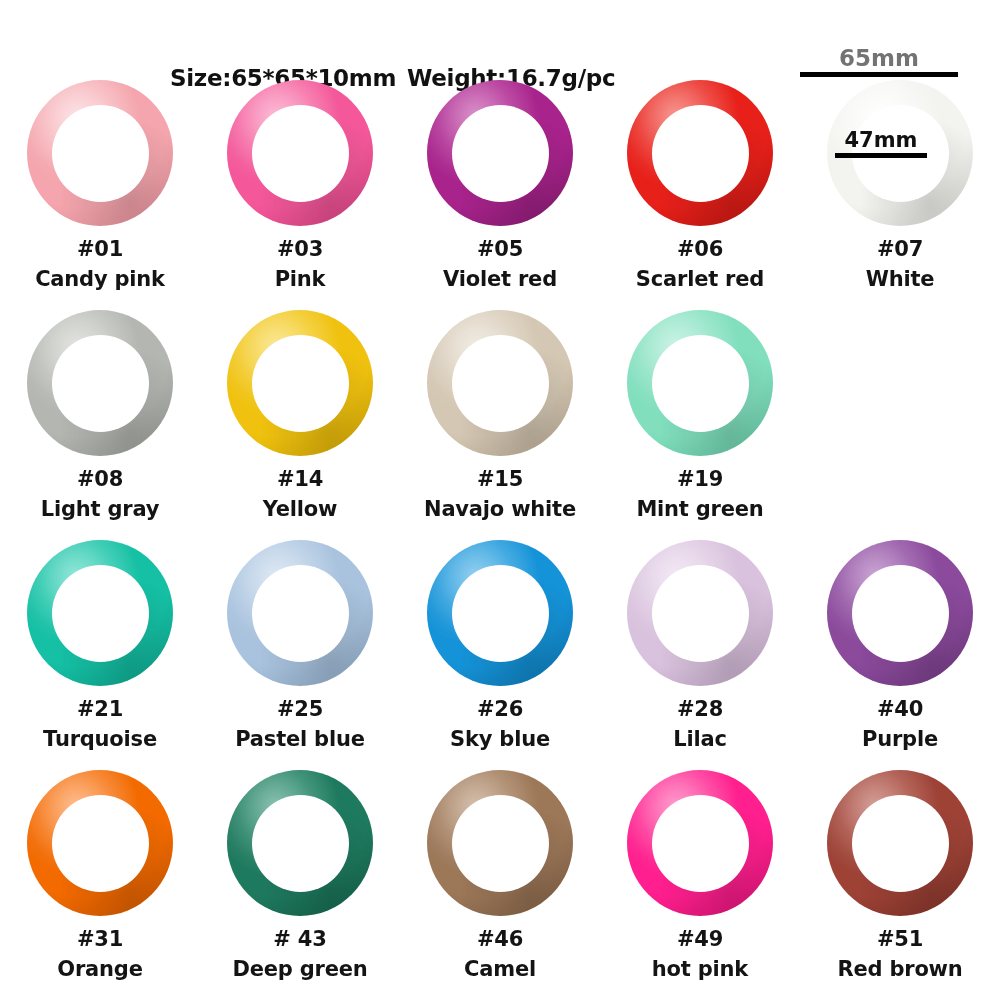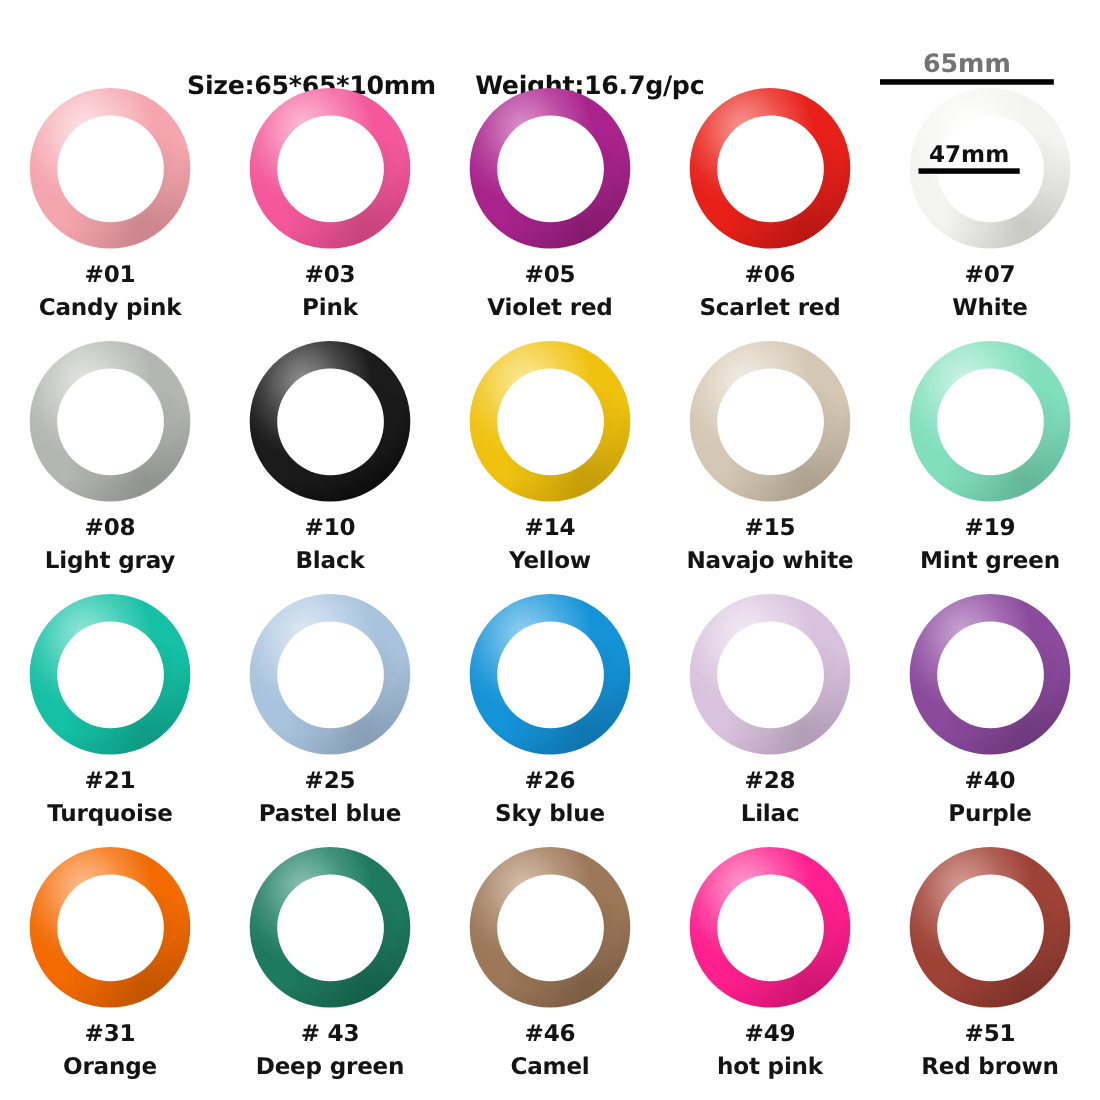--- a/index.html
+++ b/index.html
@@ -28,21 +28,21 @@
     position: absolute;
     font-family: "DejaVu Sans", sans-serif;
     font-size: 23px;
     font-weight: 700;
     color: #111111;
     letter-spacing: -0.3px;
     white-space: nowrap;
     margin-top: 37px;
   }
   #spec-size  { left: 170px; top: 0; }
-  #spec-weight{ left: 432px; top: 0; }
+  #spec-weight{ left: 407px; top: 0; }
 
   
   #dim-outer {
     position: absolute;
     left: 800px;
     top: 46px;
     width: 158px;
     text-align: center;
   }
   #dim-outer .dim-label {
@@ -244,31 +244,20 @@
             <div class="ring-shade" style="background: radial-gradient(at 32% 24%, rgba(255, 255, 255, 0.4) 0%, rgba(255, 255, 255, 0.12) 26%, rgba(255, 255, 255, 0) 46%), radial-gradient(at 70% 84%, rgba(0, 0, 0, 0.16) 0%, rgba(0, 0, 0, 0) 48%);"></div>
           </div>
         </div>
         <div class="swatch-labels">
           <span class="swatch-code">#08</span>
           <span class="swatch-name">Light gray</span>
         </div>
       </div>
       <div class="swatch-cell">
         <div class="ring-wrap">
-          <div class="ring" style="background: radial-gradient(circle at 38% 28%, rgb(74, 74, 74) 0%, rgb(27, 27, 27) 42%, rgb(27, 27, 27) 62%, rgb(0, 0, 0) 100%);">
-            <div class="ring-shade" style="background: radial-gradient(at 32% 24%, rgba(255, 255, 255, 0.4) 0%, rgba(255, 255, 255, 0.12) 26%, rgba(255, 255, 255, 0) 46%), radial-gradient(at 70% 84%, rgba(0, 0, 0, 0.16) 0%, rgba(0, 0, 0, 0) 48%);"></div>
-          </div>
-        </div>
-        <div class="swatch-labels">
-          <span class="swatch-code">#10</span>
-          <span class="swatch-name">Black</span>
-        </div>
-      </div>
-      <div class="swatch-cell">
-        <div class="ring-wrap">
           <div class="ring" style="background: radial-gradient(circle at 38% 28%, rgb(249, 218, 85) 0%, rgb(240, 194, 15) 42%, rgb(240, 194, 15) 62%, rgb(210, 165, 0) 100%);">
             <div class="ring-shade" style="background: radial-gradient(at 32% 24%, rgba(255, 255, 255, 0.4) 0%, rgba(255, 255, 255, 0.12) 26%, rgba(255, 255, 255, 0) 46%), radial-gradient(at 70% 84%, rgba(0, 0, 0, 0.16) 0%, rgba(0, 0, 0, 0) 48%);"></div>
           </div>
         </div>
         <div class="swatch-labels">
           <span class="swatch-code">#14</span>
           <span class="swatch-name">Yellow</span>
         </div>
       </div>
       <div class="swatch-cell">

